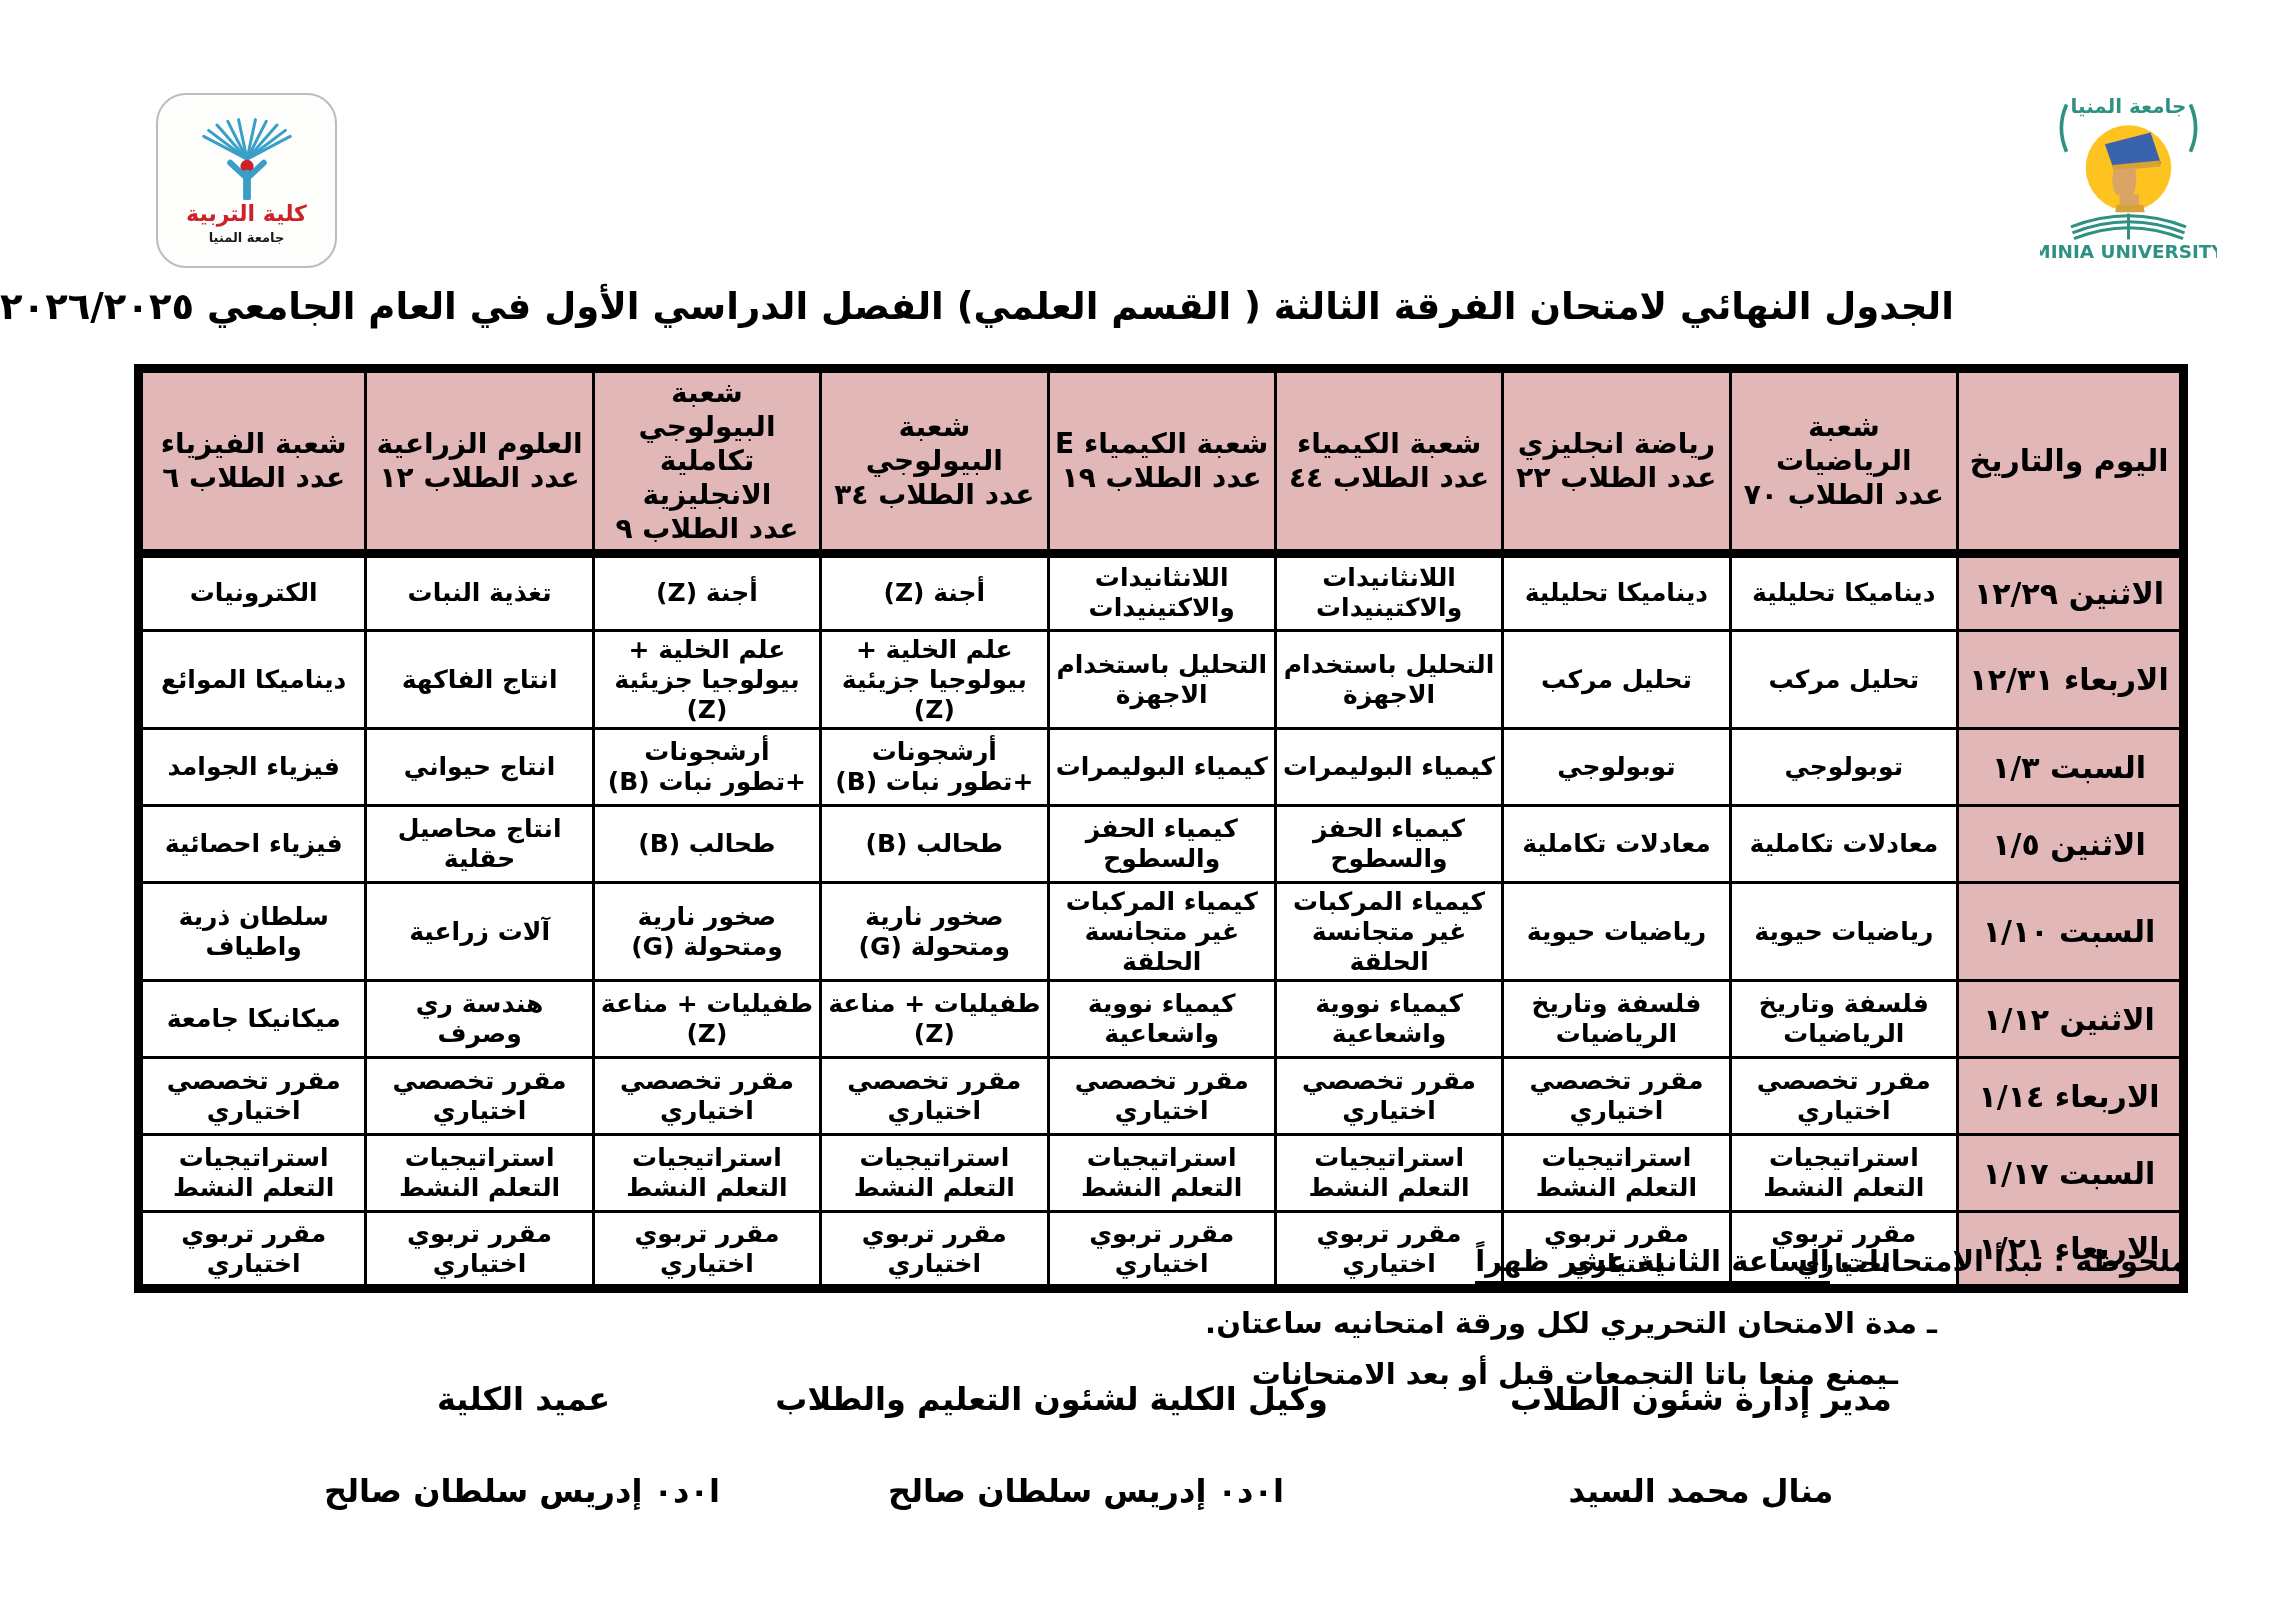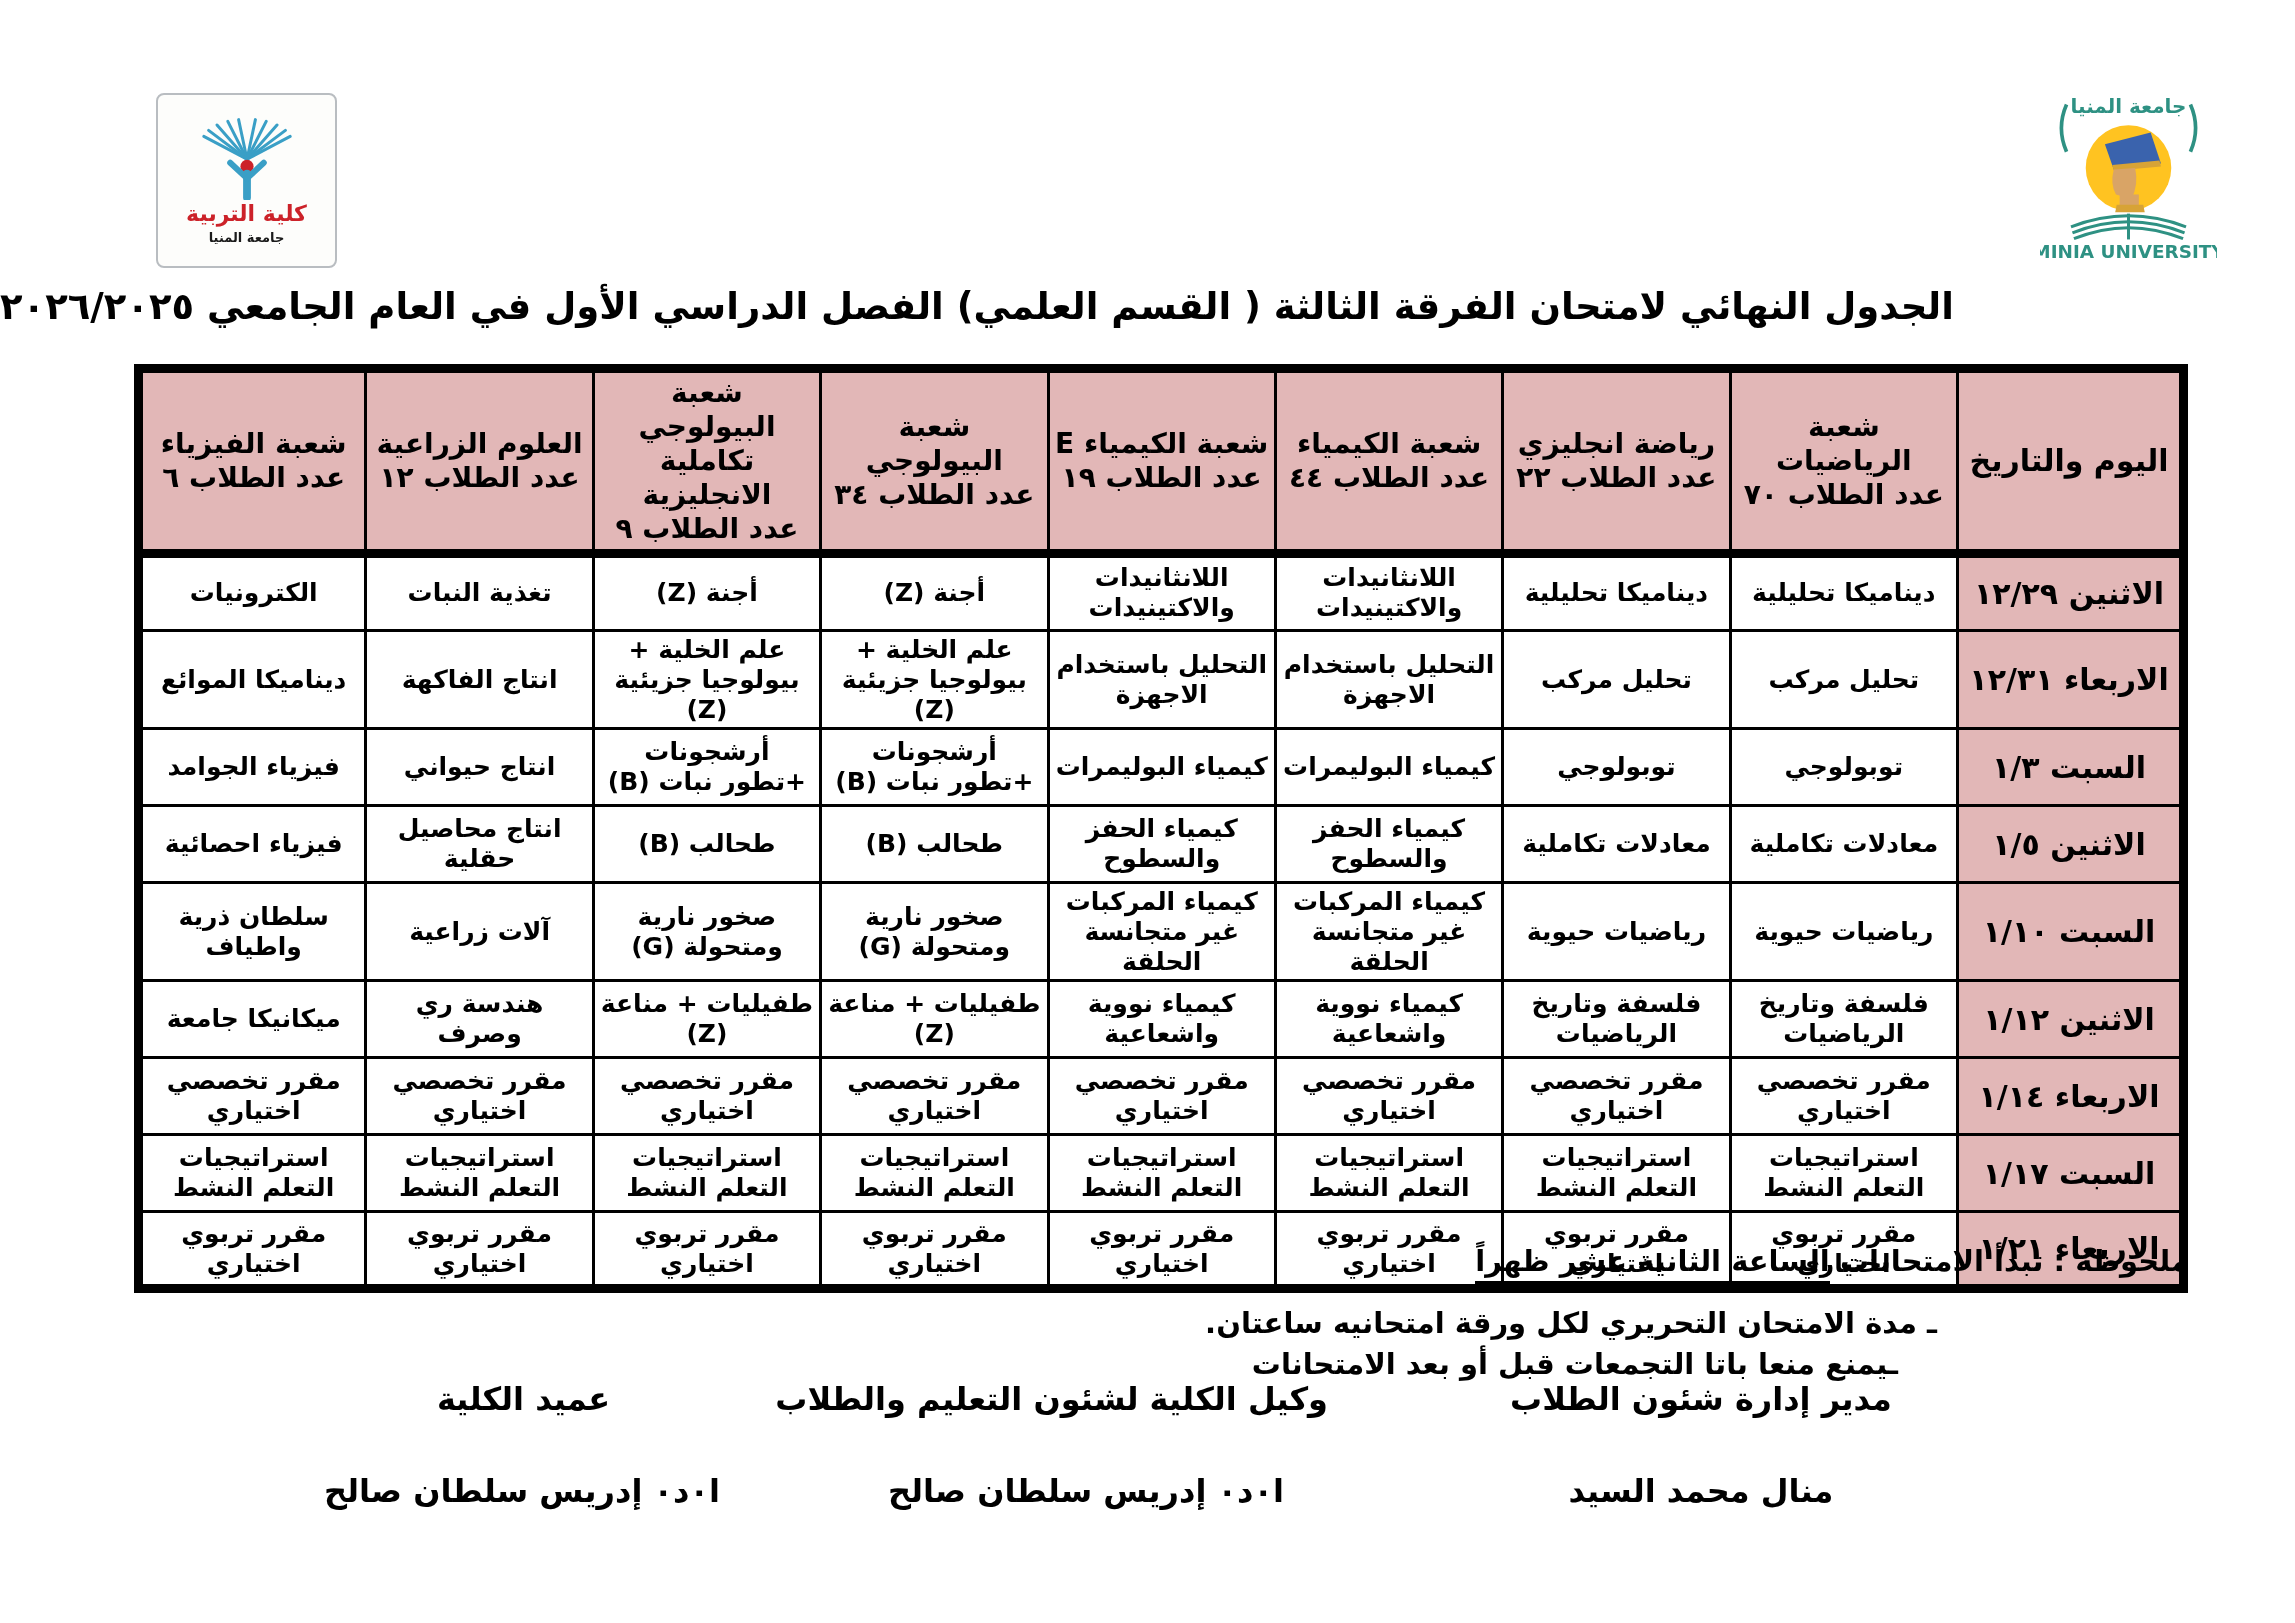--- a/index.html
+++ b/index.html
@@ -3,21 +3,21 @@
 <meta charset="utf-8">
 <style>
   * { box-sizing: border-box; margin: 0; padding: 0; }
   html,body { background:#ffffff; }
   body { width:2295px; height:1623px; font-family:"DejaVu Sans", sans-serif; position:relative; }
   #page { position:relative; width:2295px; height:1623px; background:#fff; overflow:hidden; }
 
   
   .faculty-logo {
     position:absolute; left:156px; top:93px; width:181px; height:175px;
-    border:2.6px solid #b9bdc1; border-radius:8px; background:#fdfdfb;
+    border:2.6px solid #b9bdc1; border-radius:30px; background:#fdfdfb;
     display:flex; flex-direction:column; align-items:center; justify-content:center;
     padding:5.2px 3.9px;
   }
   .faculty-logo .fl-name { color:#cc2229; font-weight:700; font-size:22px; direction:rtl; margin-top:1.3px; }
   .faculty-logo .fl-sub  { color:#1b1b1b; font-weight:700; font-size:13px; direction:rtl; margin-top:3.9px; }
 
   .university-logo { position:absolute; left:2040px; top:90px; width:177px; height:175px; }
 
   
   .page-title {
@@ -46,21 +46,21 @@
     background:var(--pink,#e2b7b7); font-size:30px; white-space:nowrap;
   }
   table.schedule tbody tr { height:77px; }
   table.schedule tbody td { font-size:25px; line-height:1.2; background:#fff; }
 
   
   .notes { position:absolute; top:1244px; right:106px; direction:rtl; text-align:right;
            font-weight:700; font-size:29px; color:#000; }
   .notes .underl { border-bottom:5.9px solid #000; padding-bottom:3.3px; }
   .notes .note2 { margin-top:27.5px; margin-right:252px; }
-  .notes .note3 { margin-top:7px; margin-right:291px; }
+  .notes .note3 { margin-top:17px; margin-right:291px; }
 
   
   .sig { position:absolute; top:1380px; text-align:center; direction:rtl; font-weight:700; color:#000; }
   .sig .sig-title { font-size:32px; white-space:nowrap; }
   .sig .sig-name  { font-size:32px; margin-top:54px; white-space:nowrap; }
   .sig-right { left:1459px; width:484px; }
   .sig-mid   { left:844px; width:484px; }
   .sig-left  { left:327px;  width:393px; }
 </style>
 </head>

